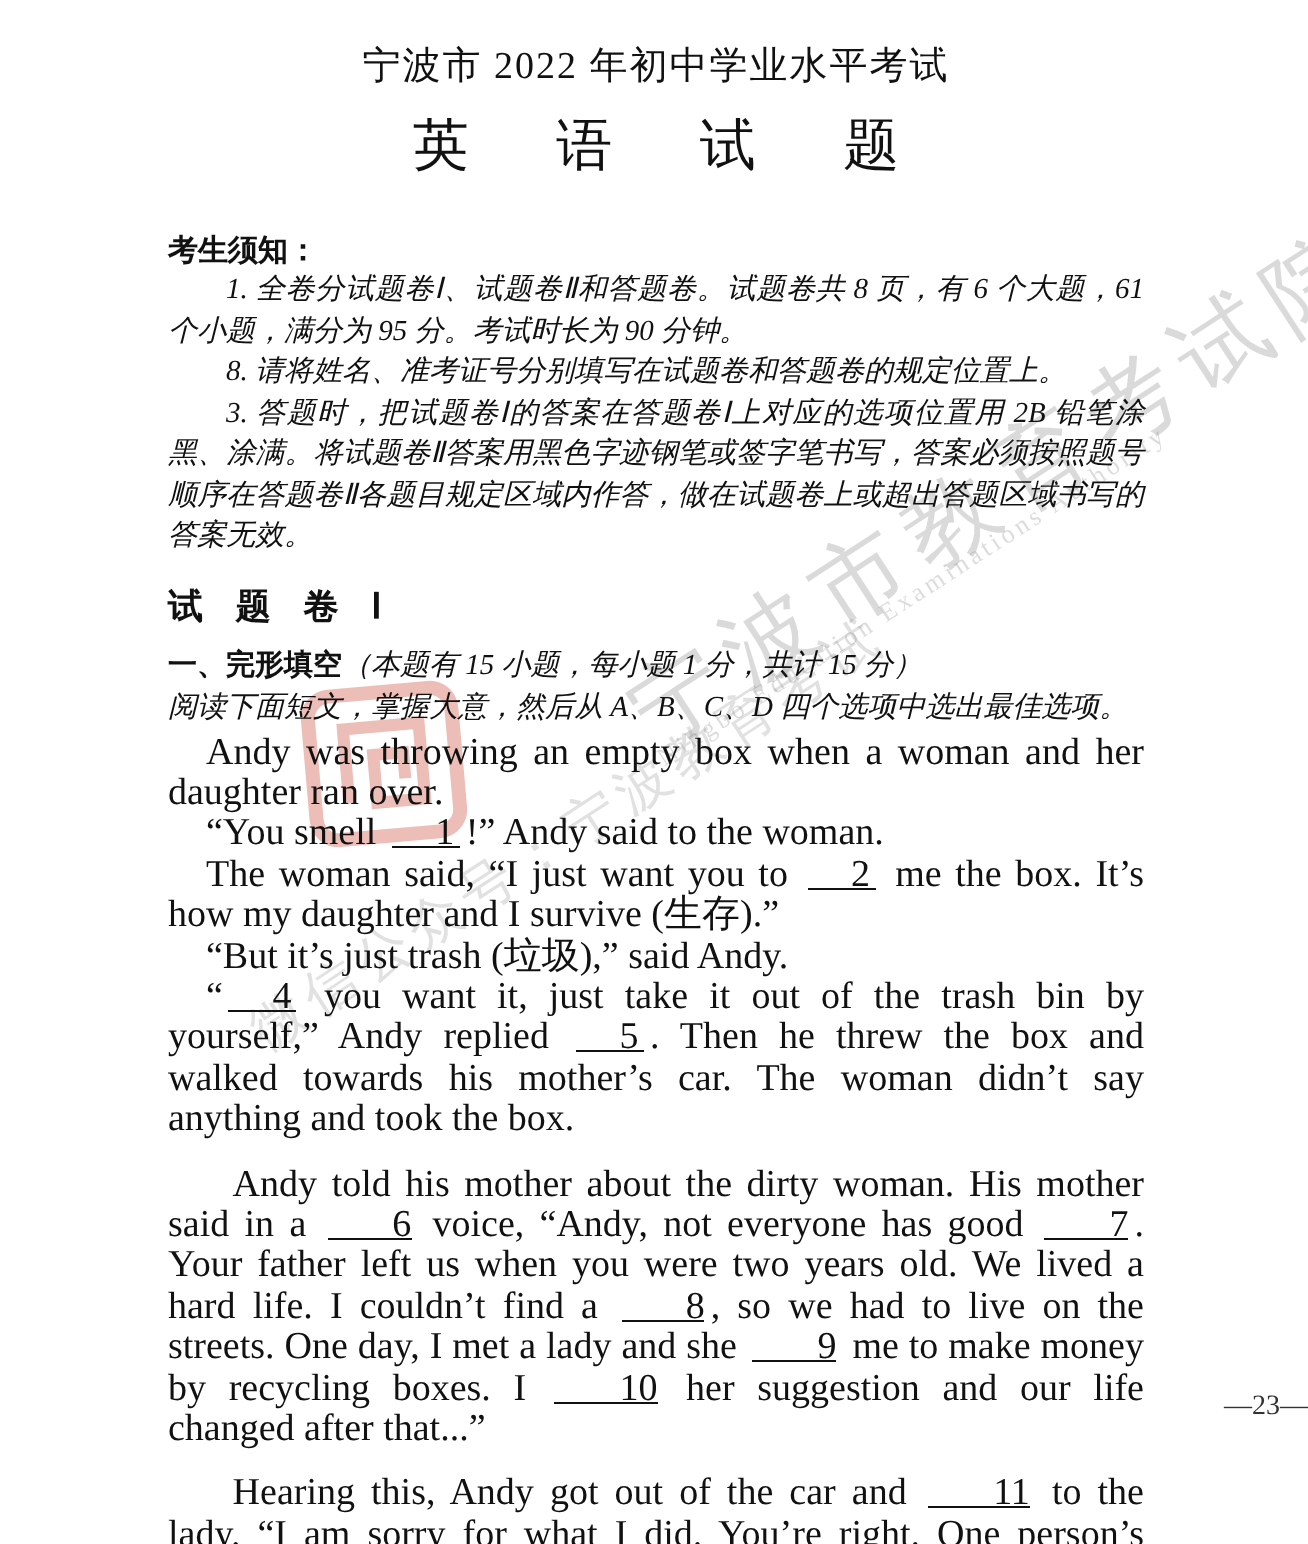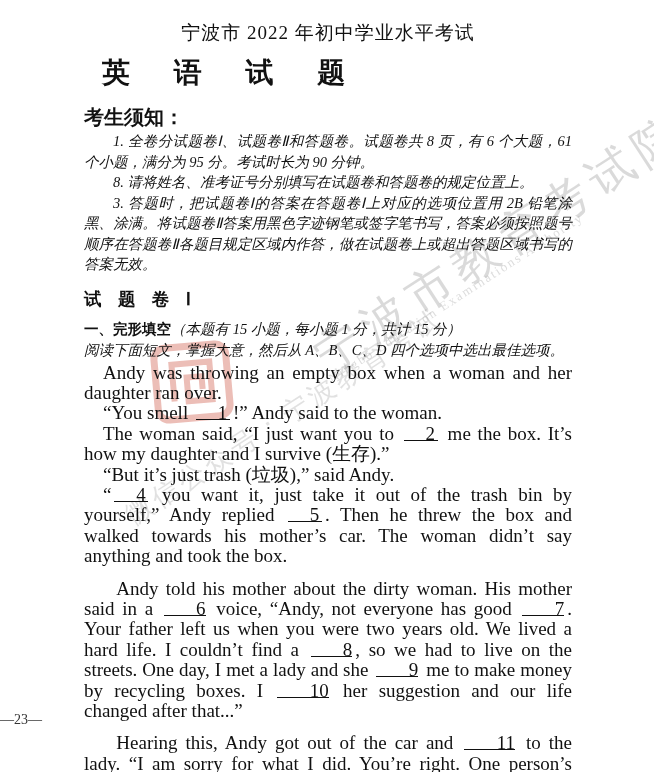--- a/index.html
+++ b/index.html
@@ -39,44 +39,44 @@
 
   
   .title-main {
     text-align: center;
     font-size: 19px;
     font-weight: normal;
     letter-spacing: 1px;
     margin-top: 6px;
   }
   .title-subject {
-    text-align: left;
+    text-align: center;
     font-size: 28px;
-    font-weight: bold;
+    font-weight: normal;
     font-family: "Liberation Sans", sans-serif;
     letter-spacing: 18px;
     text-indent: 18px; 
     margin-top: 8px;
   }
   .name-row {
     font-size: 14px;
     margin-top: 10px;
     padding-left: 246px;
     white-space: nowrap;
   }
   .fill-line { display: inline-block; border-bottom: 1px solid #111; height: 14px; vertical-align: baseline; }
   .fill-line.name-line { width: 92px; margin: 0 10px 0 6px; }
   .fill-line.id-line { width: 112px; margin-left: 6px; }
 
   
   .notice-heading {
     font-family: "Liberation Sans", sans-serif;
     font-weight: bold;
-    font-size: 20px;
-    margin-top: 12px;
+    font-size: 15px;
+    margin-top: 24px;
   }
   .notice-item {
     font-size: 14.5px;
     font-style: italic;           
     line-height: 20.5px;
     text-align: justify;
     text-indent: 2em;
   }
 
   
@@ -107,22 +107,22 @@
     border-bottom: 1px solid #111;
     text-align: center;
     line-height: 13px;
     margin: 0 3px;
   }
 
   
   .page-number {
     position: absolute;
     left: 0; right: 0;
-    bottom: 44px;
-    text-align: left;
+    bottom: 60px;
+    text-align: right;
     font-size: 14px;
     color: #333;
     z-index: 2;
   }
 </style>
 </head>
 <body>
 
 <div class="sheet">
 

